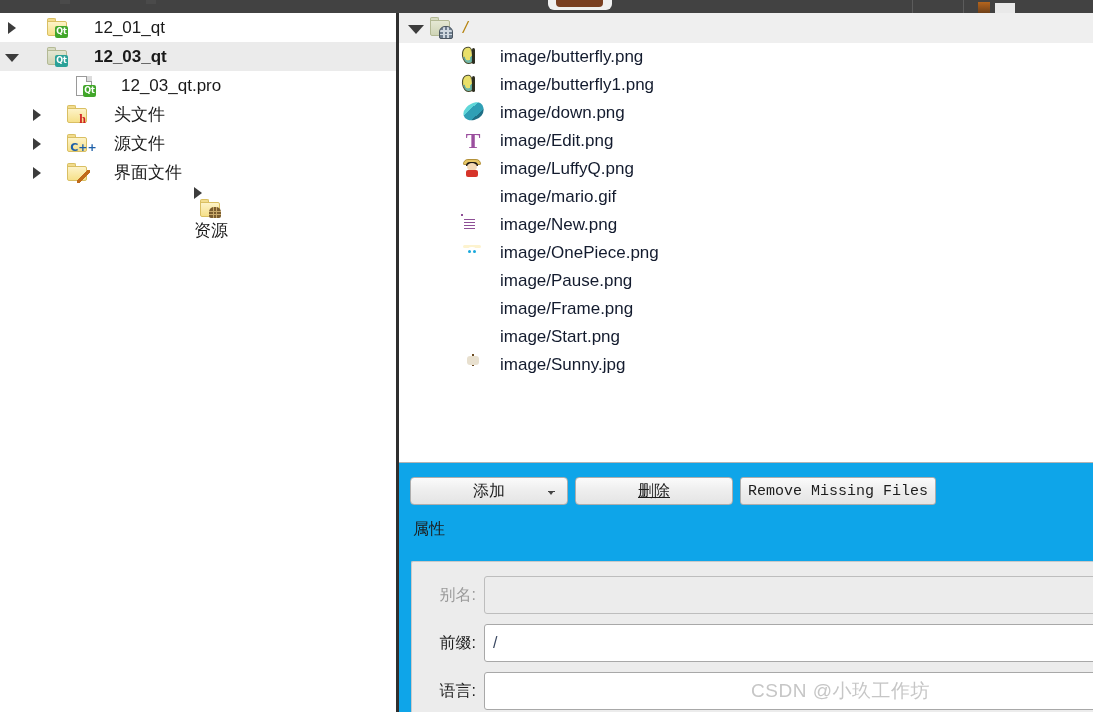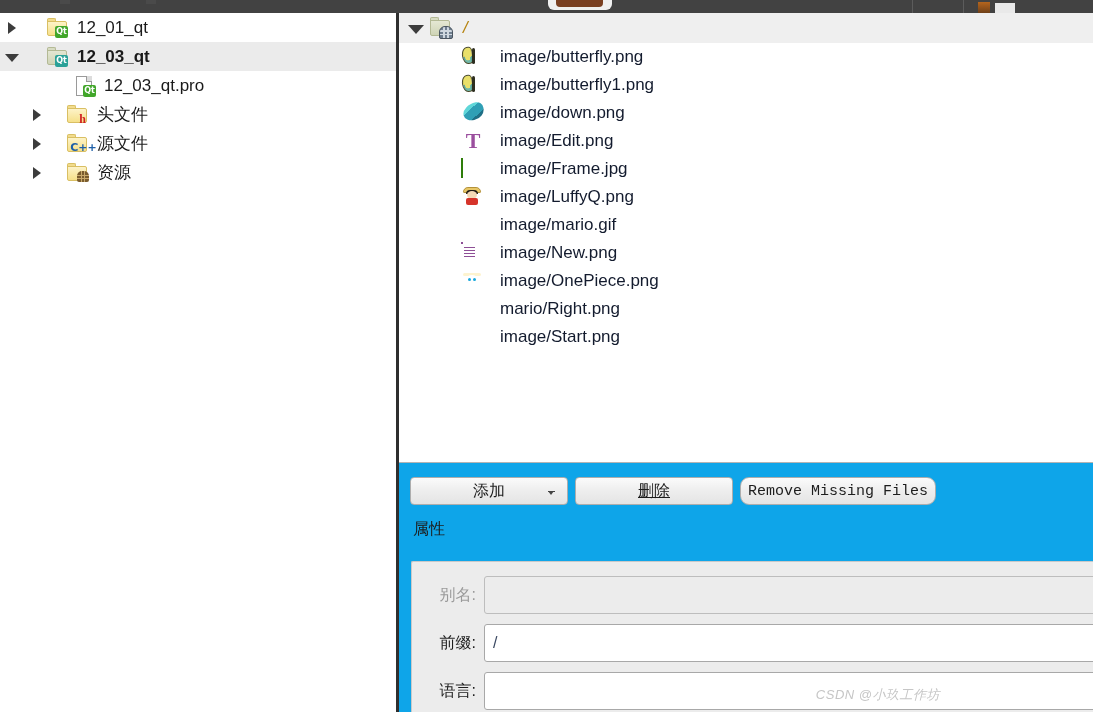--- a/index.html
+++ b/index.html
@@ -100,21 +100,21 @@
   }
   .arrow-down::after {
     content: "";
     position: absolute;
     left: -1px; top: 3px;
     border-top: 8px solid #3c3c3c;
     border-left: 7px solid transparent;
     border-right: 7px solid transparent;
   }
   .tree-label {
-    margin-left: 9px;
+    margin-left: 26px;
   }
   .tree-label.bold {
     font-weight: bold;
   }
 
   
   .ficon {
     flex: 0 0 auto;
     position: relative;
     width: 22px; height: 20px;
@@ -558,21 +558,21 @@
     box-sizing: border-box;
     font-family: "Liberation Sans", sans-serif;
     position: relative;
   }
   .qbtn.add { width: 158px; }
   .qbtn.del { width: 158px; text-decoration: underline; }
   .qbtn.remove {
     width: 196px;
     font-family: "Liberation Mono", "DejaVu Sans Mono", monospace;
     font-size: 15px;
-    border-radius: 9px;
+    border-radius: 3px;
   }
   .qbtn .caret {
     position: absolute;
     right: 12px; top: 13px;
     width: 7px; height: 1px;
     background: #444;
   }
   .qbtn .caret::after {
     content: "";
     position: absolute;
@@ -631,28 +631,27 @@
     margin-right: -2px;
   }
   .field .finput.disabled {
     background: #ececec;
     border-color: #bdbdbd;
   }
 
   
   .watermark {
     position: absolute;
-    right: 14px;
+    right: 24px;
     bottom: 8px;
-    font-size: 13px;
+    font-size: 19px;
     color: #c6c6c6;
     letter-spacing: .5px;
     pointer-events: none;
     white-space: nowrap;
-    font-style: italic;
   }
 </style>
 </head>
 <body>
 
 <div id="app">
 
   <div class="toolbar-strip">
     <div class="tb-ghost tb-tab"></div>
     <div class="tb-tab-inner"></div>
@@ -709,22 +708,33 @@
     <div class="tree-row" style="padding-left:31px;">
       <span class="arrow arrow-right"></span>
       <span class="ficon" style="margin-left:23px;">
         <span class="tab"></span>
           <span class="body"></span>
           <span class="badge cpp">C++</span>
       </span>
       <span class="tree-label">源文件</span>
     </div>
 
-
     <div class="tree-row" style="padding-left:31px;">
+      <span class="arrow arrow-right"></span>
+      <span class="ficon" style="margin-left:23px;">
+        <span class="tab"></span>
+          <span class="body"></span>
+        <span class="badge pencil">
+            <span class="pencil-shape"></span>
+          </span>
+      </span>
+      <span class="tree-label">界面文件</span>
+    </div>
+
+    <div class="tree-row" style="flex-direction:column;">
       <span class="arrow arrow-right"></span>
       <span class="ficon" style="margin-left:23px;">
         <span class="tab"></span>
           <span class="body"></span>
         <span class="badge res">
             <span class="res-shape"></span>
           </span>
       </span>
       <span class="tree-label">资源</span>
     </div>
@@ -762,24 +772,20 @@
         <span class="fname">image/down.png</span>
       </div>
 
       <div class="file-row">
         <span class="thumb">
             <span class="t-glyph">T</span>
           </span>
         <span class="fname">image/Edit.png</span>
       </div>
 
-      <div class="file-row">
-        <span class="thumb"><span class="frame-img"></span></span>
-        <span class="fname">image/Frame.jpg</span>
-      </div>
 
       <div class="file-row">
         <span class="thumb">
           <span class="luffy"><span class="hat"></span><span class="hair"></span><span class="face"></span><span class="shirt"></span></span>
         </span>
         <span class="fname">image/LuffyQ.png</span>
       </div>
 
       <div class="file-row">
         <span class="thumb"><span class="mario"></span></span>
@@ -797,35 +803,47 @@
       </div>
 
       <div class="file-row">
         <span class="thumb">
           <span class="onepiece"><span class="hatbar"></span><span class="skull"></span>
             <span class="eye" style="left:7px;"></span><span class="eye" style="left:12px;"></span></span>
         </span>
         <span class="fname">image/OnePiece.png</span>
       </div>
 
+      <div class="file-row">
+        <span class="thumb">
+          <span class="mbtn"><span class="bar" style="left:7px;"></span><span class="bar" style="left:12px;"></span></span>
+        </span>
+        <span class="fname">image/Pause.png</span>
+      </div>
 
       <div class="file-row">
         <span class="thumb">
           <span class="mbtn"><span class="tri" style="left:5px;"></span><span class="tri" style="left:11px;"></span></span>
         </span>
-        <span class="fname">mario/Right.png</span>
+        <span class="fname">image/Frame.png</span>
       </div>
 
       <div class="file-row">
         <span class="thumb">
           <span class="mbtn"><span class="dot"></span></span>
         </span>
         <span class="fname">image/Start.png</span>
       </div>
 
+      <div class="file-row">
+        <span class="thumb">
+          <span class="sunny"><span class="mast"></span><span class="sail"></span></span>
+        </span>
+        <span class="fname">image/Sunny.jpg</span>
+      </div>
 
 
       <div class="file-row cut">
         <span class="thumb"><span class="cut-sliver"></span></span>
       </div>
 
     </div>
 
     <div class="splitter-h"></div>
 

